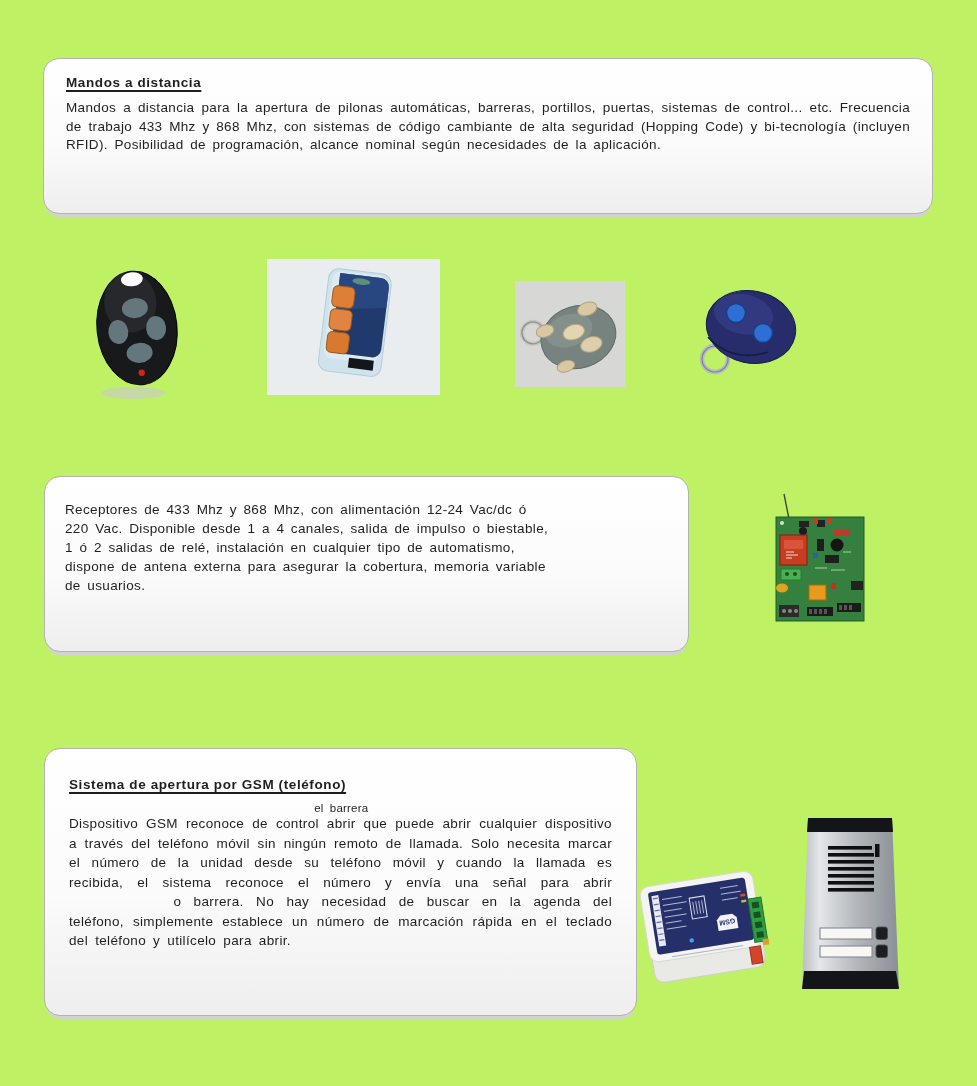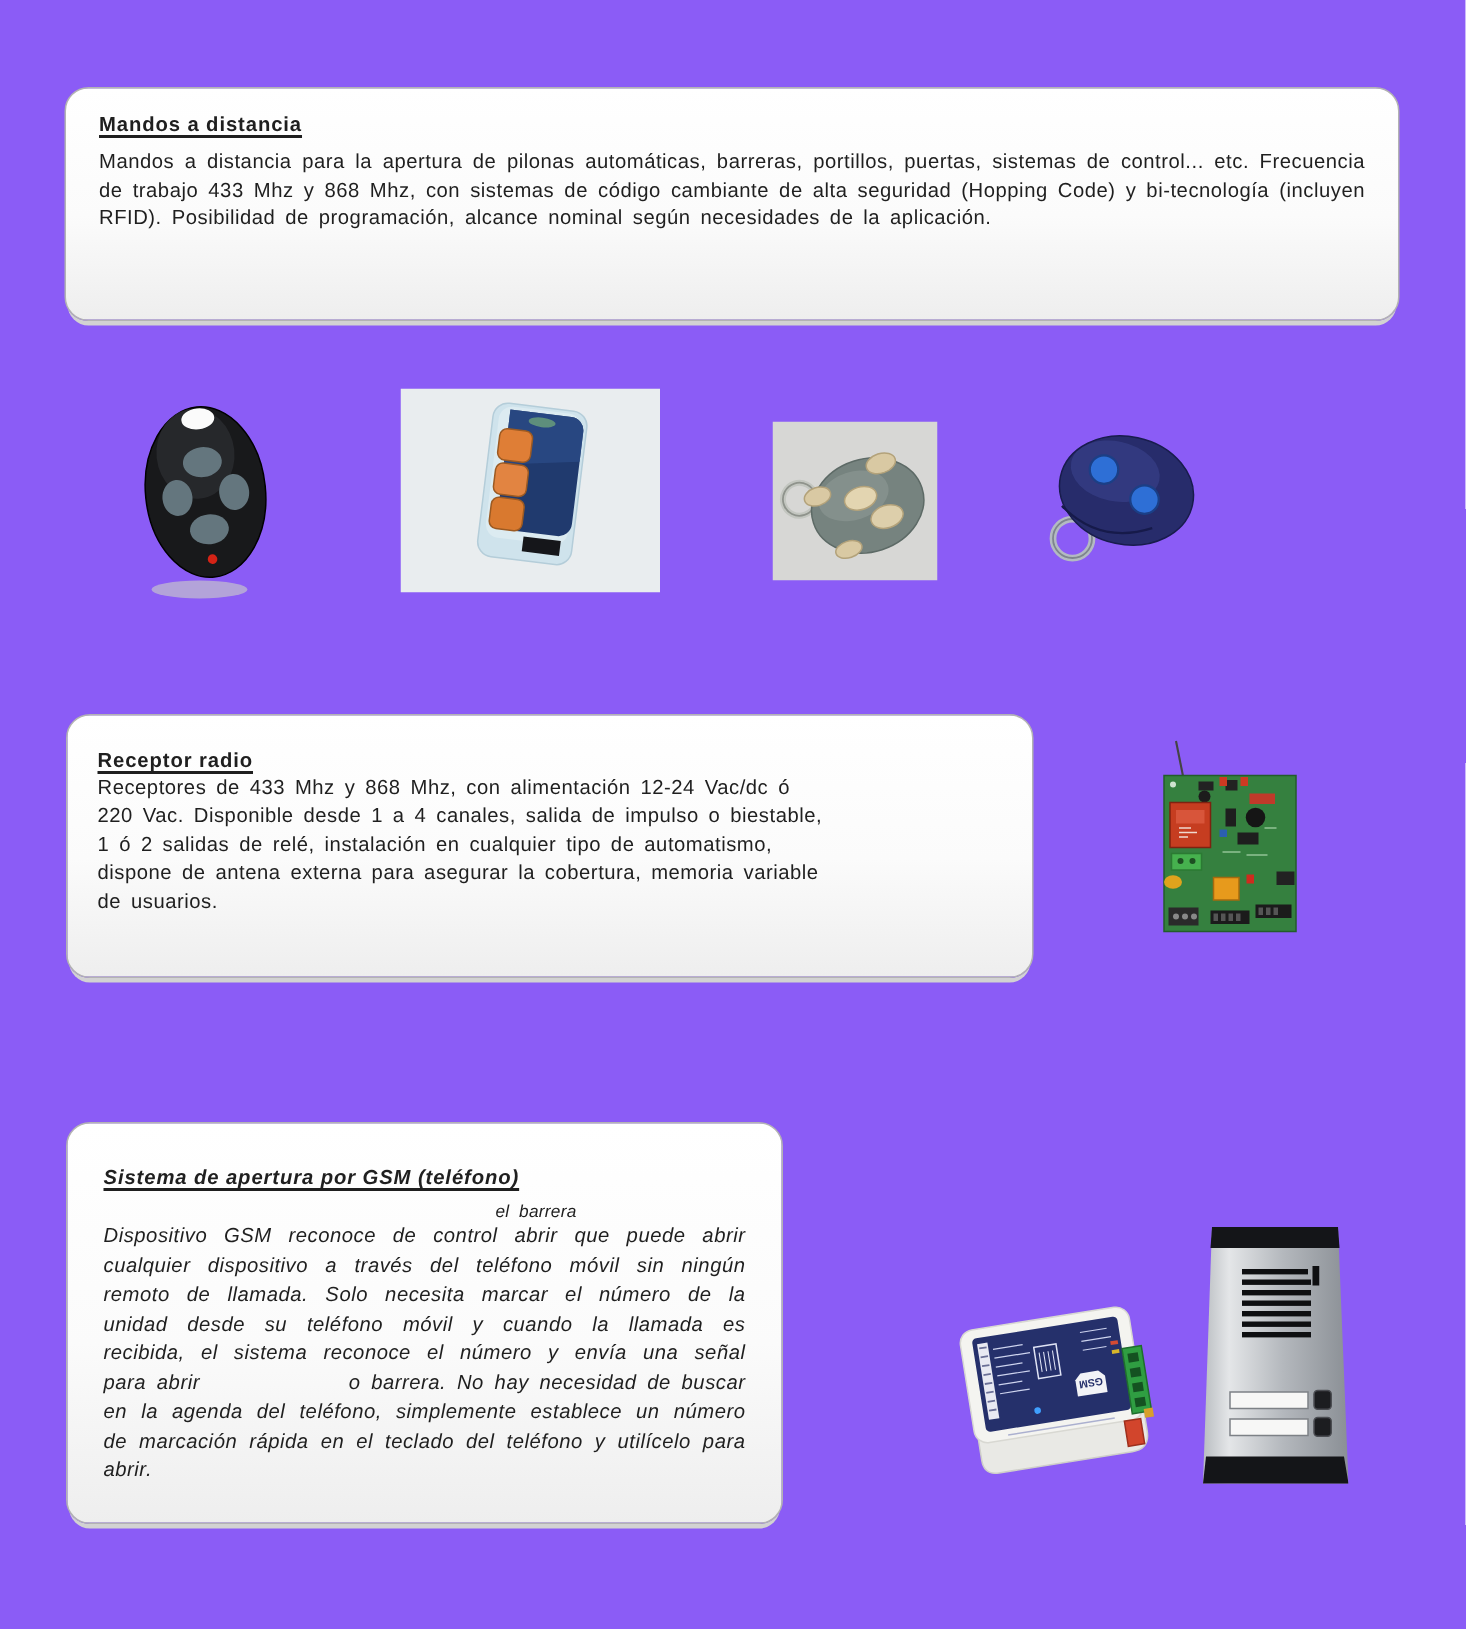--- a/index.html
+++ b/index.html
@@ -1,19 +1,19 @@
 <!DOCTYPE html>
 <html><head>
 <meta charset="utf-8">
 <style>
   html,body{margin:0;padding:0;background:#ffffff;}
   .page{
     position:relative;
     width:977px;height:1086px;
-    background:#8b5cf6;
+    background:#bef264;
     font-family:"Liberation Sans", sans-serif;
     color:#1f1f1f;
     overflow:hidden;
   }
   .panel{
     position:absolute;
     box-sizing:border-box;
     border:1px solid #b3b3b3;
     border-radius:16px;
     background:linear-gradient(180deg,#ffffff 0%,#fbfbfb 55%,#eeeeee 100%);
@@ -33,21 +33,21 @@
     font-size:13.5px;
     line-height:18.5px;
     letter-spacing:.35px;
     word-spacing:2.5px;
   }
   .justify{text-align:justify;}
   .preline{white-space:pre-line;}
   .panel-1{left:43px;top:58px;width:890px;height:156px;padding:16px 22px;}
   .panel-2{left:44px;top:476px;width:645px;height:176px;padding:22px 20px;}
   .panel-2 .panel-body{margin-top:1px;line-height:19px;}
-  .panel-3{left:44px;top:748px;width:478px;height:268px;padding:28px 24px 0 24px;font-style:italic;}
+  .panel-3{left:44px;top:748px;width:593px;height:268px;padding:28px 24px 0 24px;}
   .panel-3 .panel-body{margin-top:22px;line-height:19.5px;word-spacing:3px;}
   .annotated{position:relative;}
   .annotation{
     position:absolute;left:50%;top:-13.5px;
     transform:translateX(-50%);
     font-size:11.5px;letter-spacing:.2px;line-height:11px;
     white-space:nowrap;
   }
   .gap-spacer{display:inline-block;width:92px;height:1px;}
   figure.product{position:absolute;margin:0;padding:0;}
@@ -128,21 +128,20 @@
         <ellipse cx="76" cy="41" rx="45" ry="36" fill="#272c6b" stroke="#181c4d"></ellipse>
         <ellipse cx="66" cy="30" rx="30" ry="20" fill="#363d85" opacity="0.8"></ellipse>
         <path d="M36 60 q30 20 62 2" stroke="#161a4a" stroke-width="1.5" fill="none"></path>
       </g>
       <circle cx="61" cy="27" r="9.5" fill="#2e6fd6" stroke="#1b3f86" stroke-width="1.5"></circle>
       <circle cx="88" cy="47" r="9.5" fill="#2e6fd6" stroke="#1b3f86" stroke-width="1.5"></circle>
     </svg>
   </figure>
 
   <section class="panel panel-2">
-    <h2 class="panel-title">Receptor radio</h2>
     <p class="panel-body preline">Receptores de 433 Mhz y 868 Mhz, con alimentación 12-24 Vac/dc ó
 220 Vac. Disponible desde 1 a 4 canales, salida de impulso o biestable,
 1 ó 2 salidas de relé, instalación en cualquier tipo de automatismo,
 dispone de antena externa para asegurar la cobertura, memoria variable
 de usuarios.</p>
   </section>
 
   <figure class="product fig-pcb" aria-label="receptor radio placa electrónica con antena">
     <svg width="95" height="133" viewBox="0 0 95 133">
       <path d="M16 27 L11 2" stroke="#444444" stroke-width="1.4" fill="none"></path>

